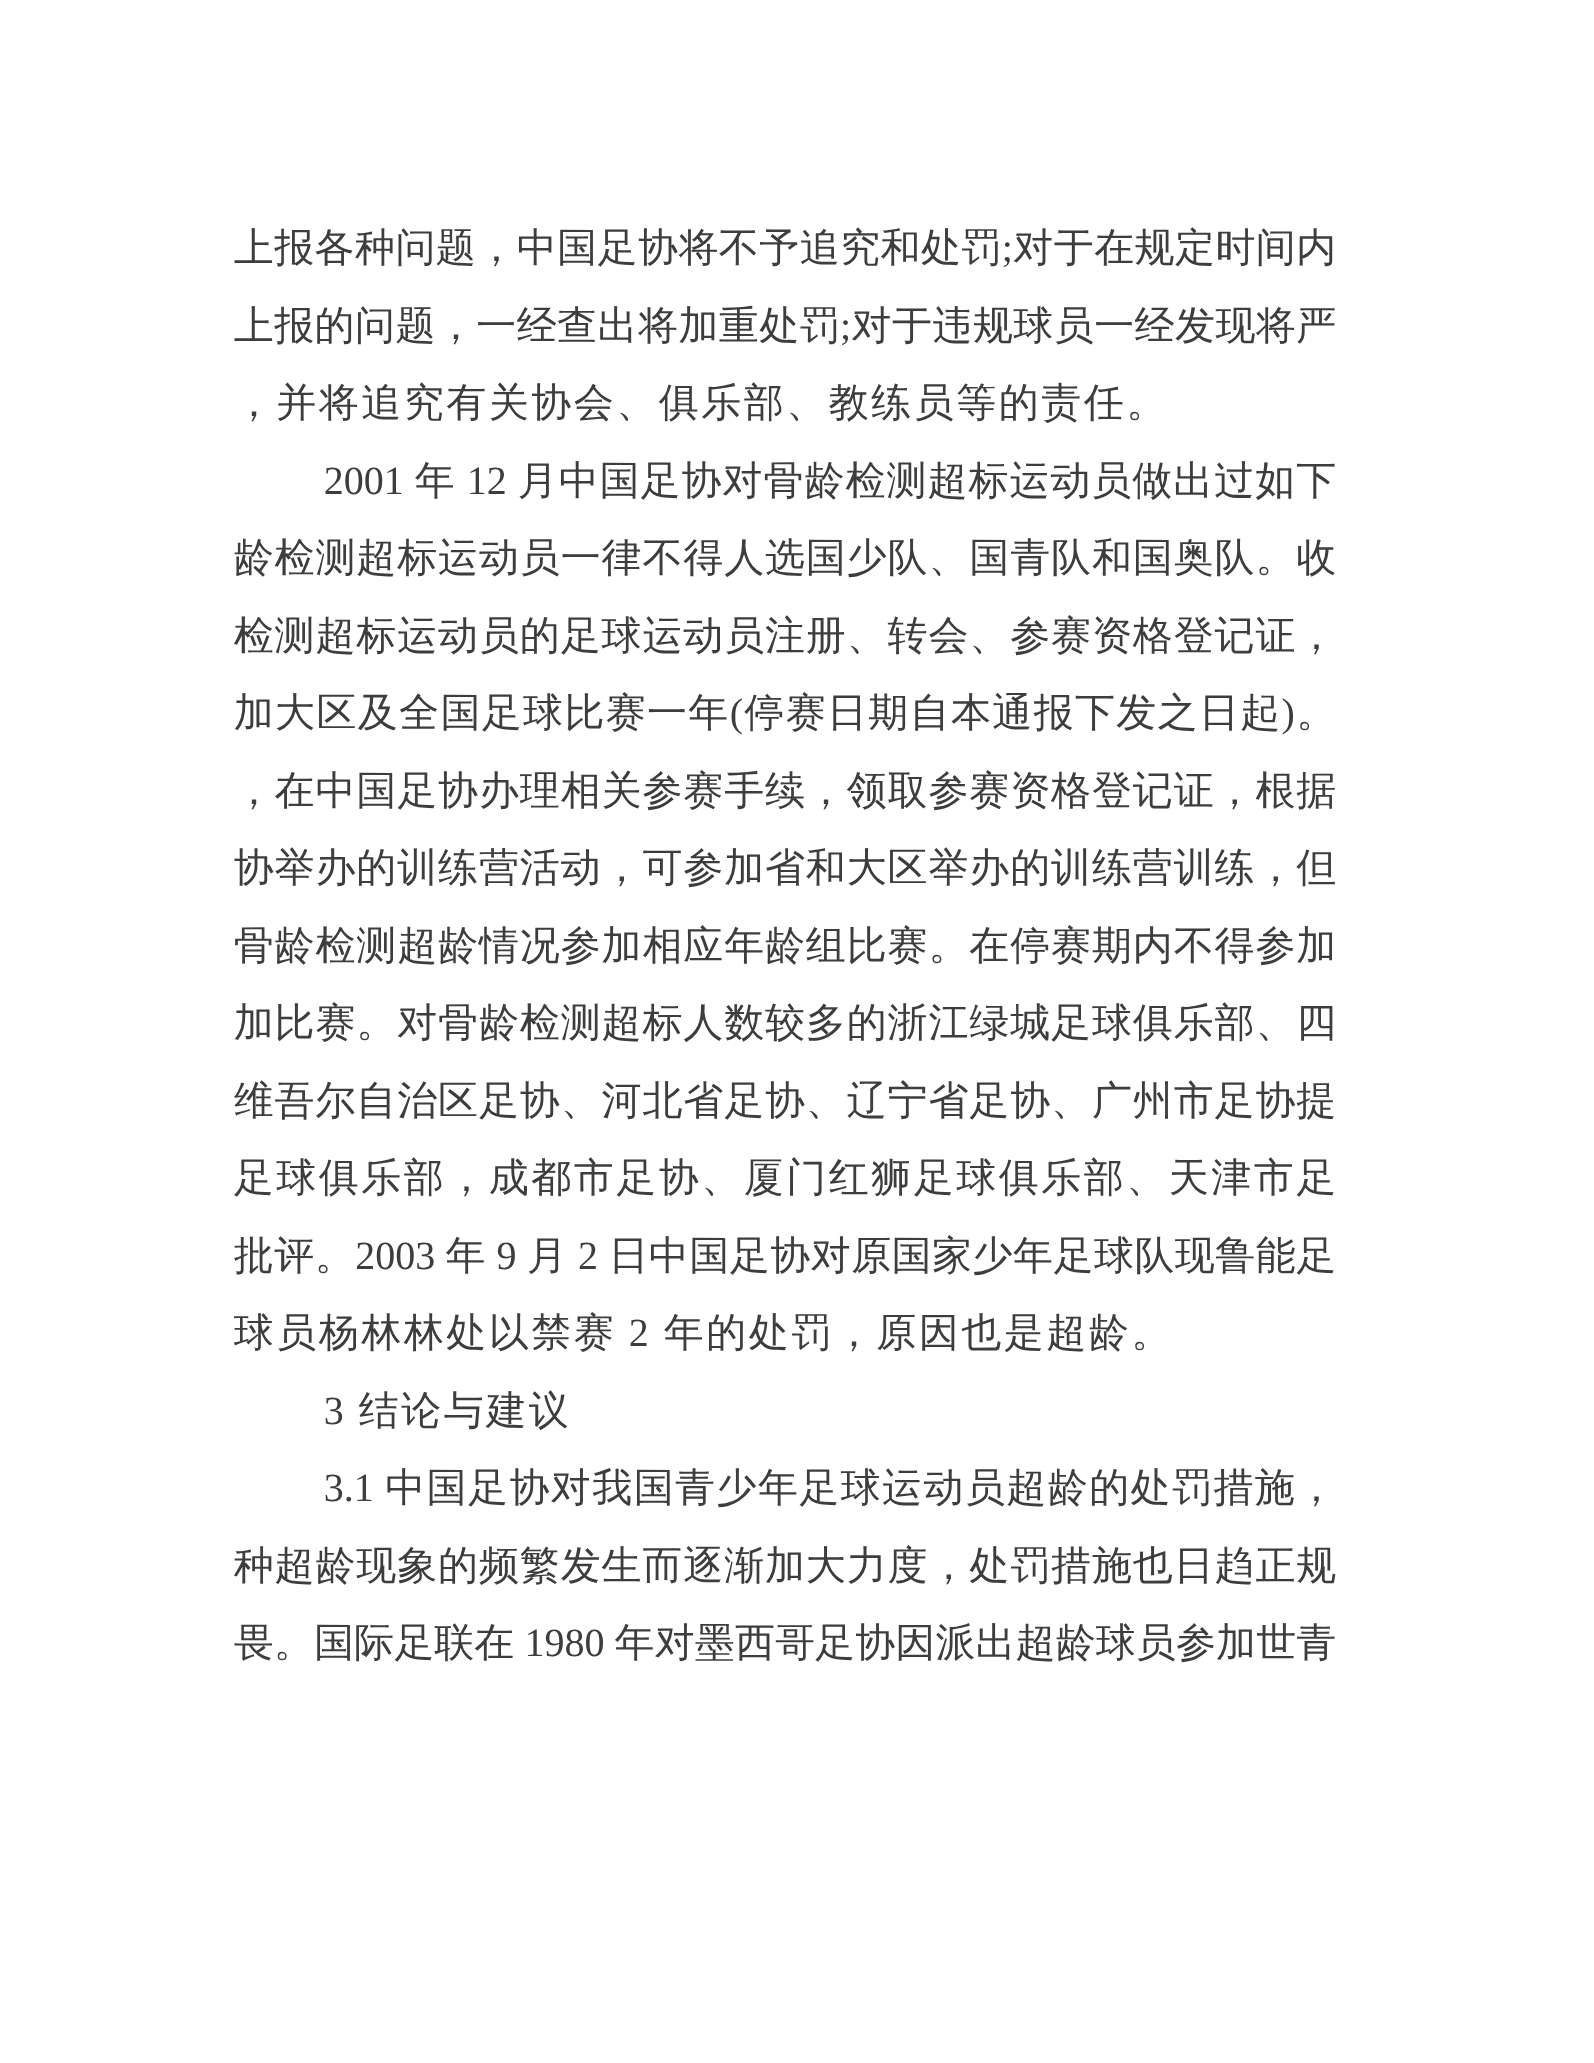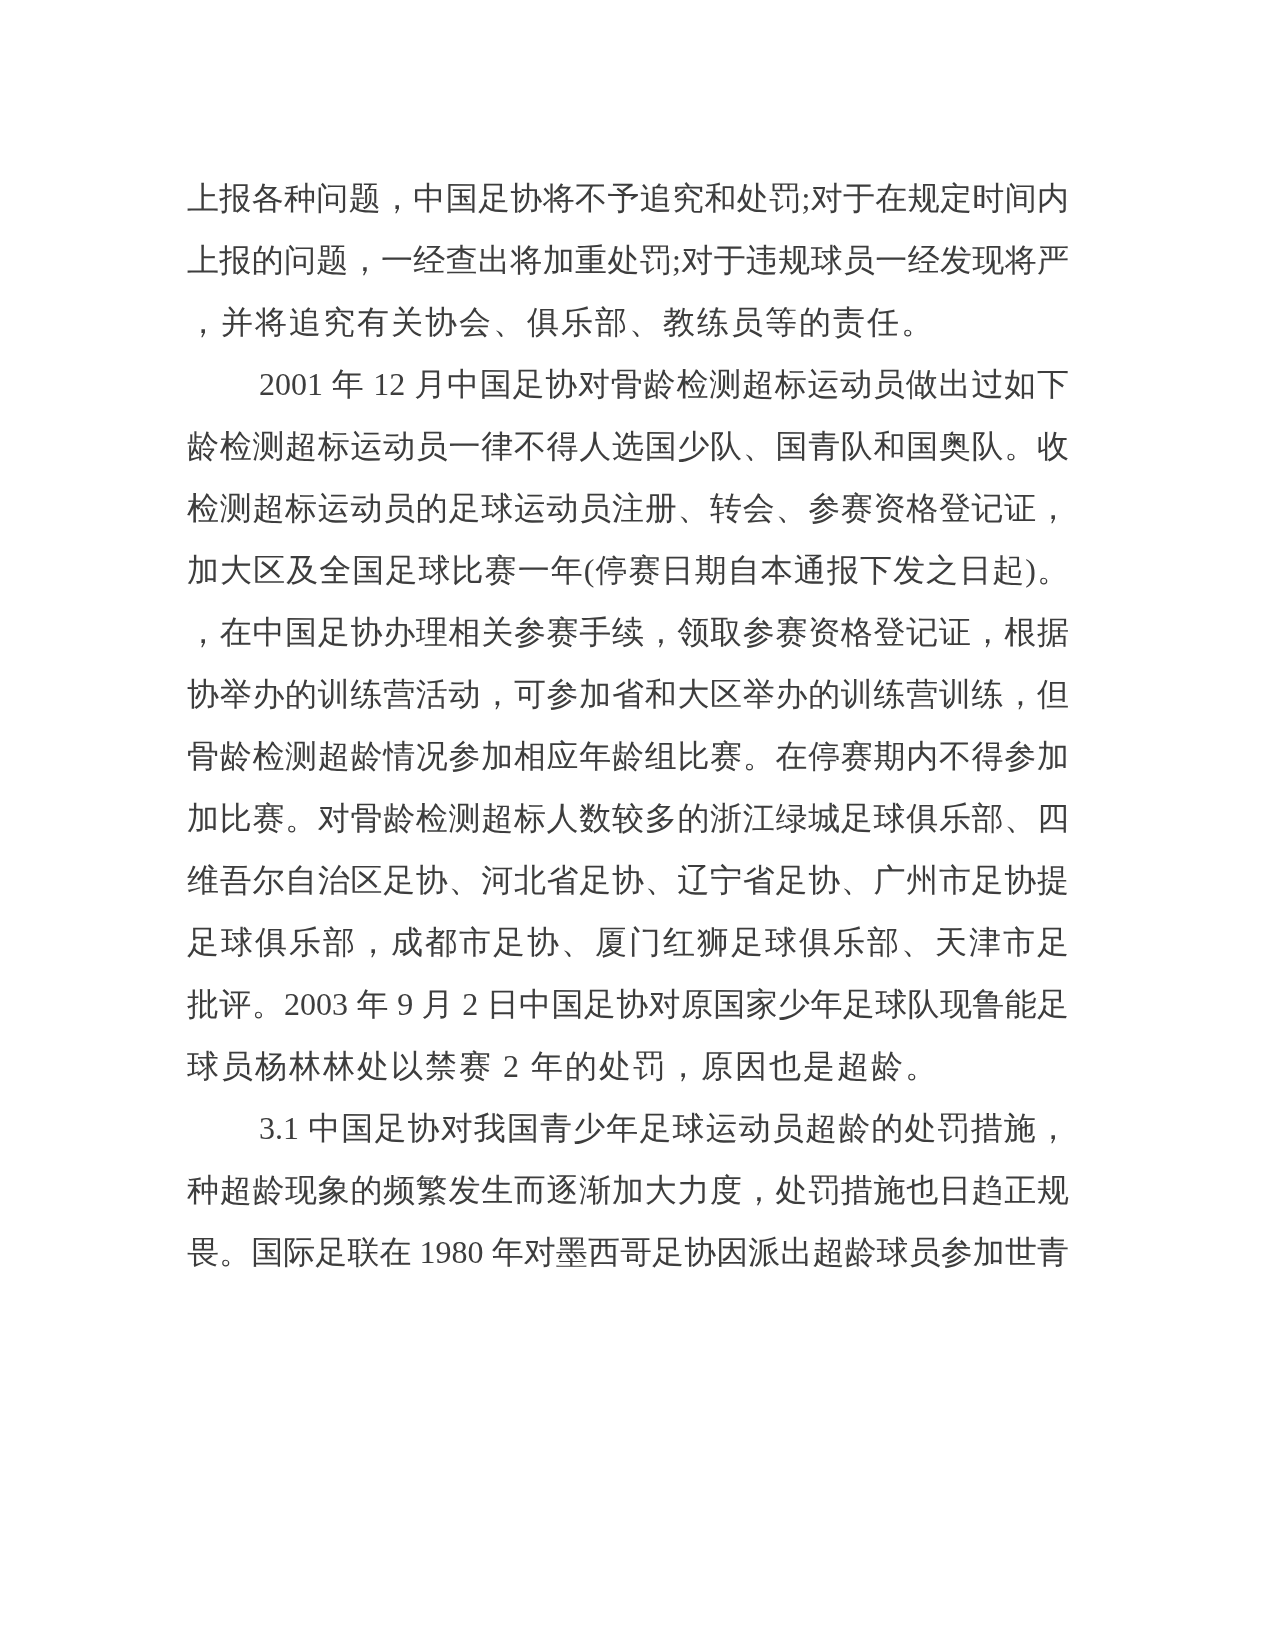--- a/index.html
+++ b/index.html
@@ -62,18 +62,21 @@
         <div class="line">，在中国足协办理相关参赛手续，领取参赛资格登记证，根据运动员</div>
         <div class="line">协举办的训练营活动，可参加省和大区举办的训练营训练，但不能参</div>
         <div class="line">骨龄检测超龄情况参加相应年龄组比赛。在停赛期内不得参加中国足</div>
         <div class="line">加比赛。对骨龄检测超标人数较多的浙江绿城足球俱乐部、四川全兴</div>
         <div class="line">维吾尔自治区足协、河北省足协、辽宁省足协、广州市足协提出通报</div>
         <div class="line">足球俱乐部，成都市足协、厦门红狮足球俱乐部、天津市足协、新疆</div>
         <div class="line">批评。2003 年 9 月 2 日中国足协对原国家少年足球队现鲁能足球学校</div>
         <div class="line no-just">球员杨林林处以禁赛 2 年的处罚，原因也是超龄。</div>
       </div>
       <div class="paragraph">
+        <div class="line no-just indent">3 结论与建议</div>
+      </div>
+      <div class="paragraph">
         <div class="line indent">3.1 中国足协对我国青少年足球运动员超龄的处罚措施，随着这</div>
         <div class="line">种超龄现象的频繁发生而逐渐加大力度，处罚措施也日趋正规化、严</div>
         <div class="line">畏。国际足联在 1980 年对墨西哥足协因派出超龄球员参加世青赛断然</div>
       </div>
     </div>
 </div>
 
 </body></html>

